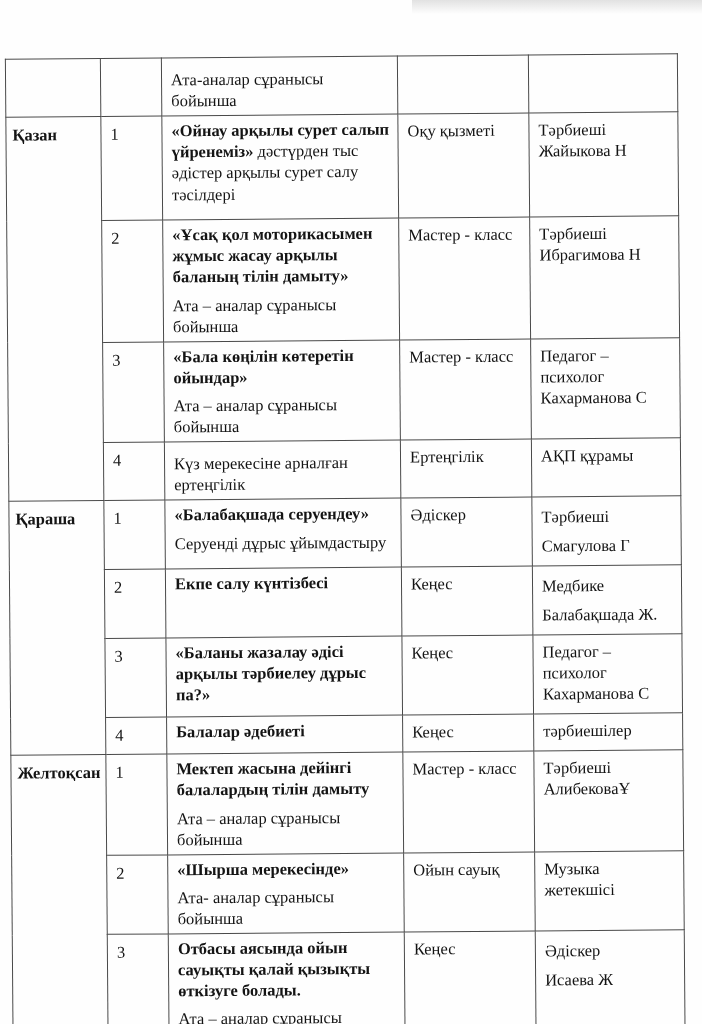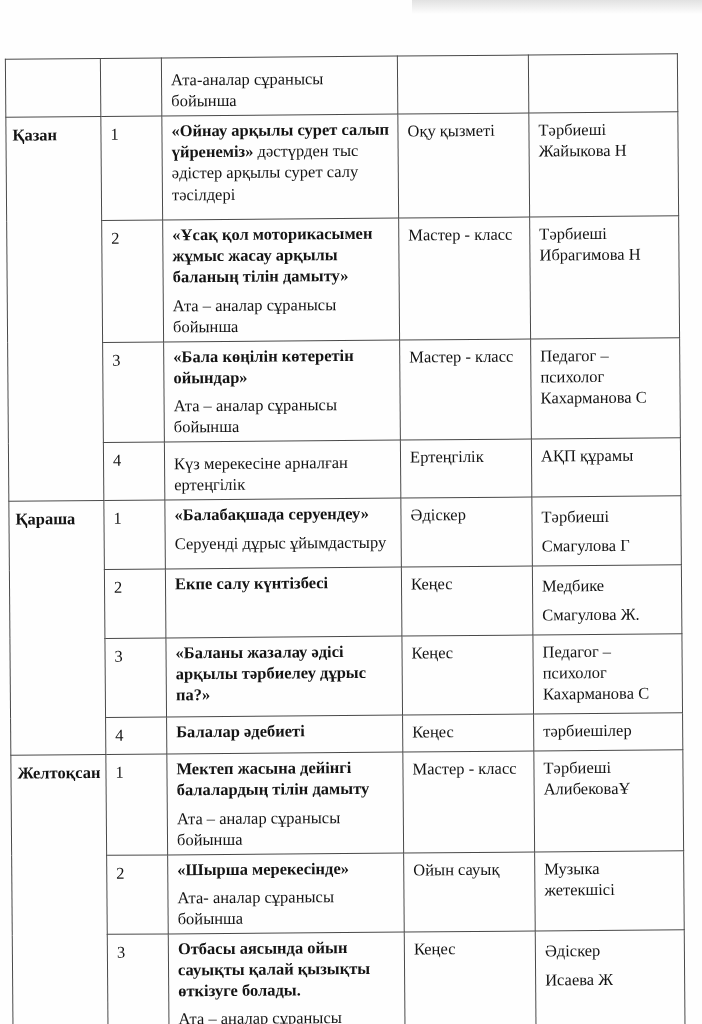--- a/index.html
+++ b/index.html
@@ -159,21 +159,21 @@
       </tr>
 
       <tr style="height:55px">
         <td class="num">2</td>
         <td class="desc">
           <p class="title"><span>Екпе салу күнтізбесі</span><span class="tail"></span></p>
           <p class="para"></p>
         </td>
         <td class="type">Кеңес</td>
         <td class="resp lh-wide">Медбике
-Смагулова Ж.</td>
+Балабақшада Ж.</td>
       </tr>
 
       <tr style="height:66px">
         <td class="num">3</td>
         <td class="desc">
           <p class="title"><span>«Баланы жазалау әдісі арқылы тәрбиелеу дұрыс па?»</span><span class="tail"></span></p>
           <p class="para"></p>
         </td>
         <td class="type">Кеңес</td>
         <td class="resp">Педагог –

